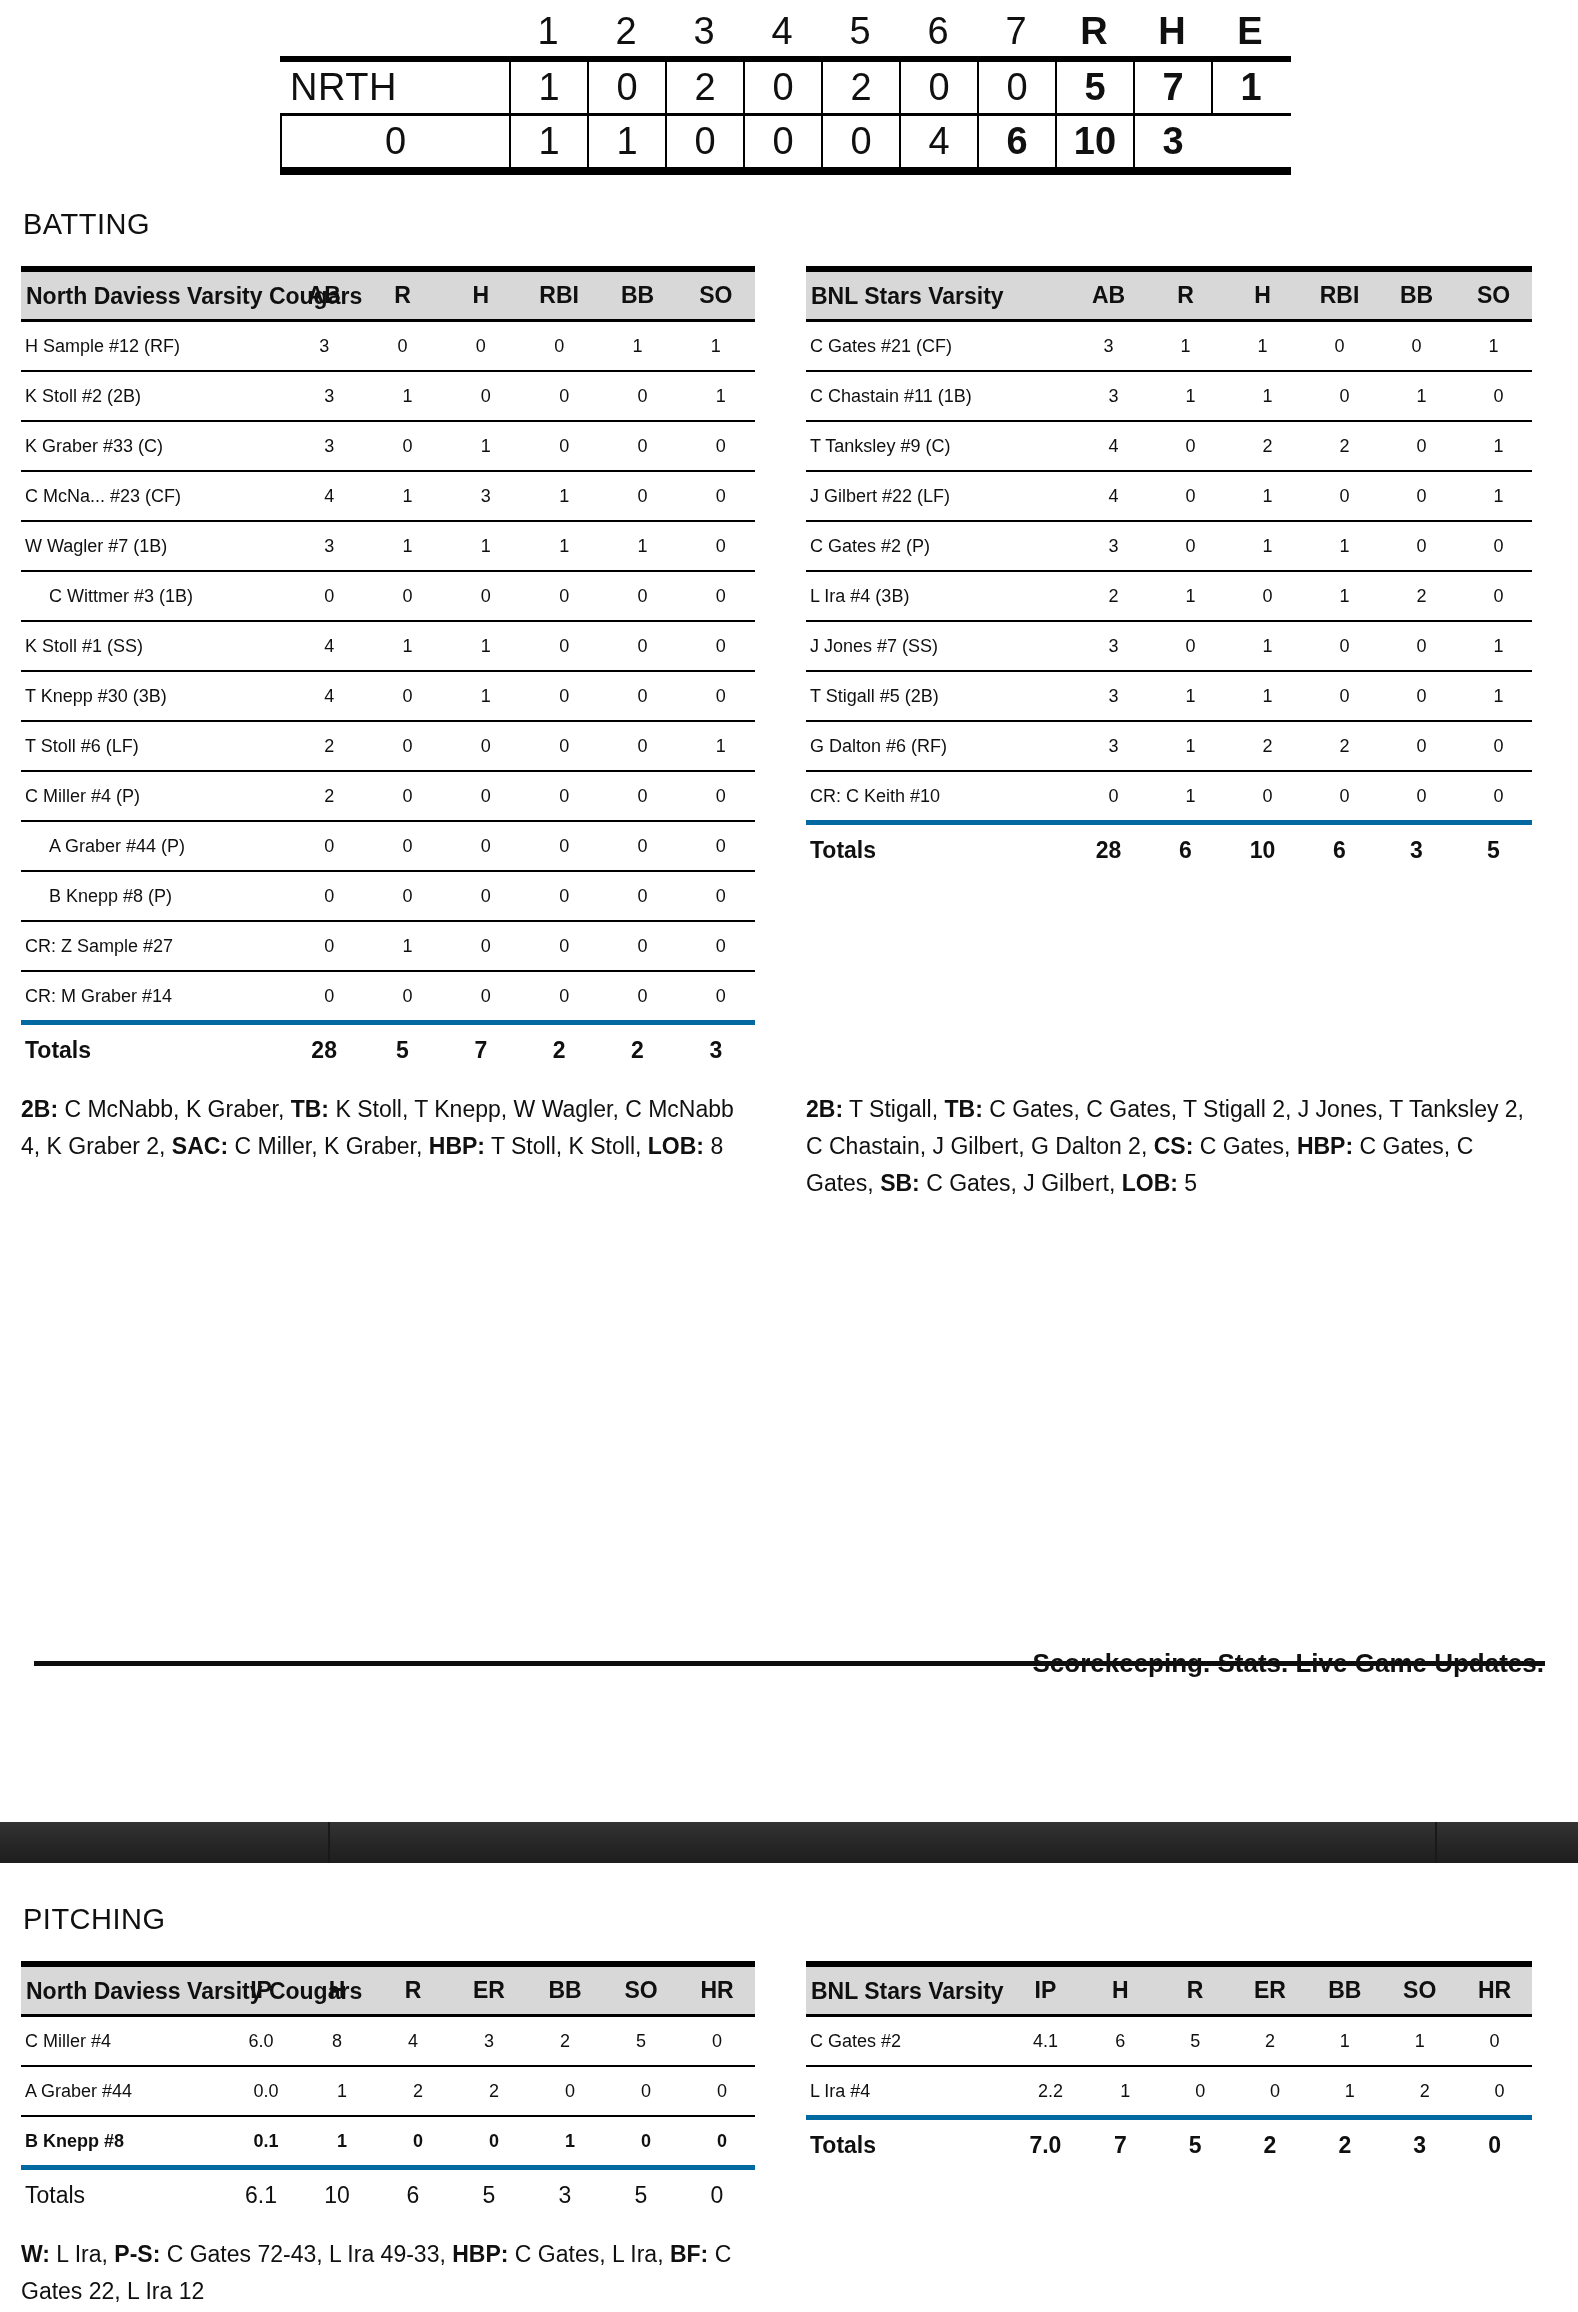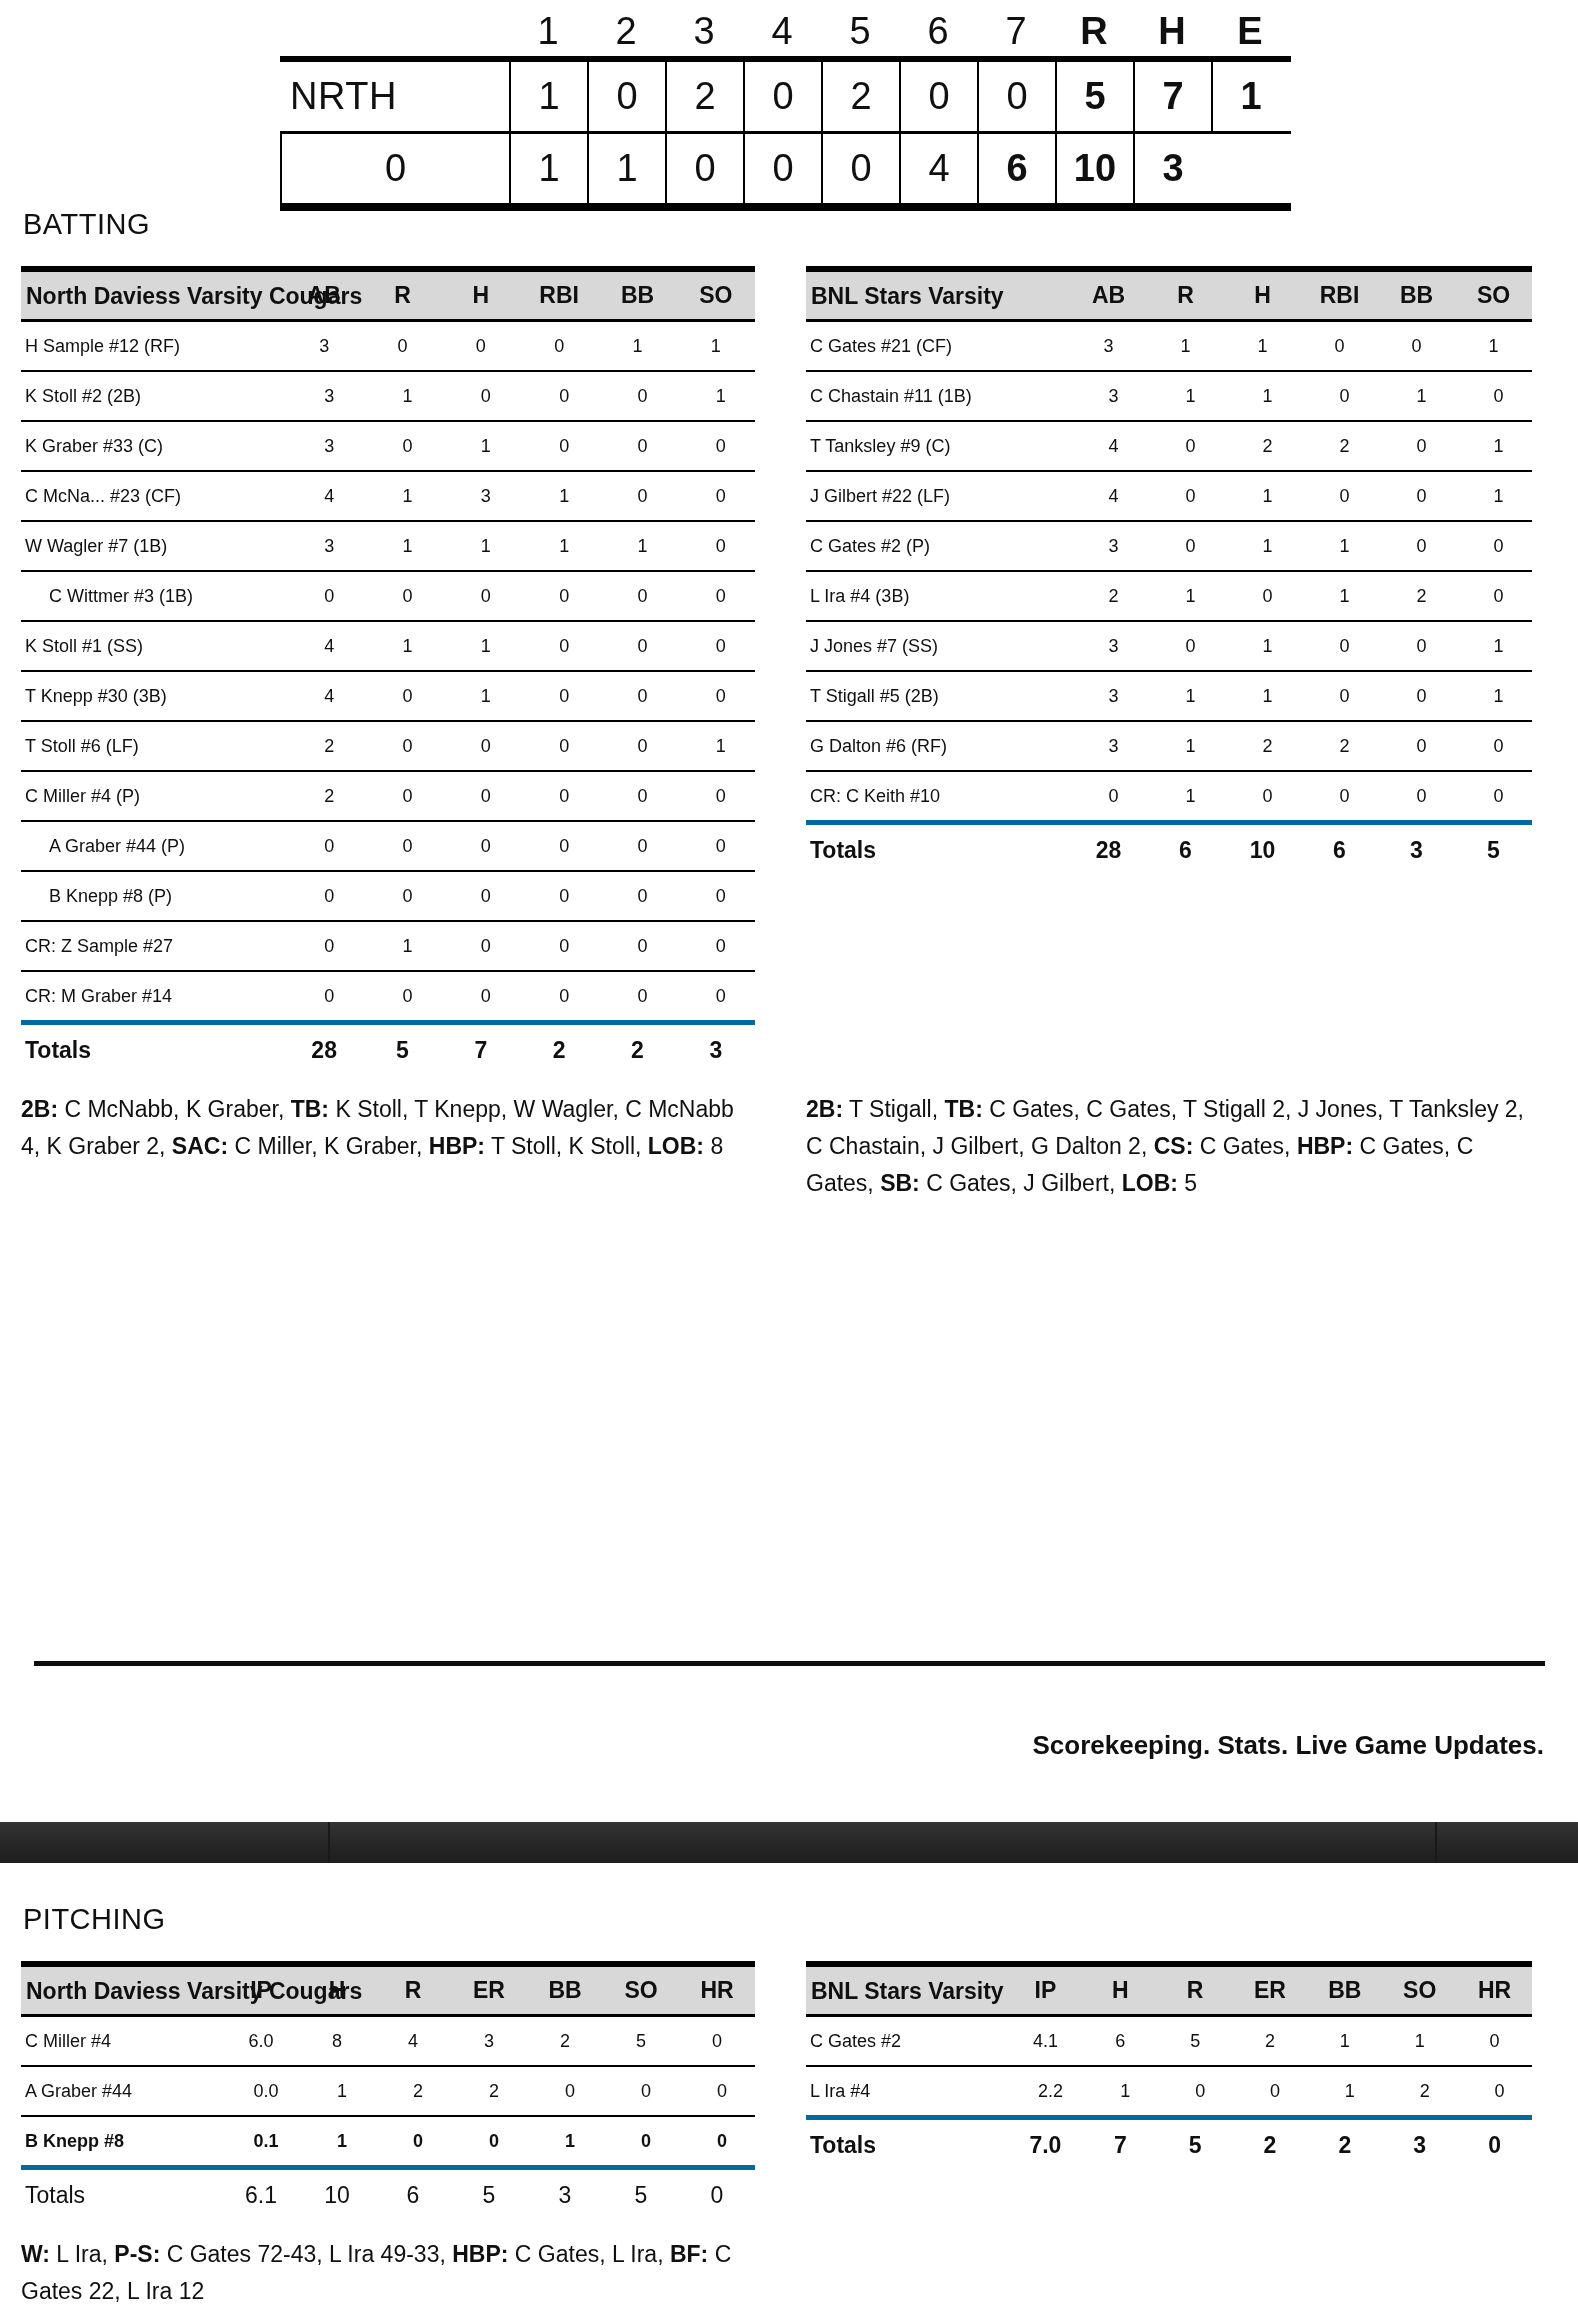--- a/index.html
+++ b/index.html
@@ -9,21 +9,21 @@
     font-family:"Liberation Sans", sans-serif;
     -webkit-font-smoothing:antialiased;
   }
   
   .linescore{position:absolute;left:280px;top:6px;width:1011px;}
   .ls-grid{display:grid;grid-template-columns:229px repeat(10,78px);}
   .ls-headrow{height:50px;}
   .ls-hcell{display:flex;align-items:center;justify-content:center;font-size:38px;}
   .ls-hcell.summary{font-weight:bold;}
   .ls-body{border-top:6px solid #000;border-bottom:8px solid #000;}
-  .ls-row{height:69px;}
+  .ls-row{height:51px;}
   .ls-row + .ls-row{border-top:3px solid #000;}
   .ls-cell{display:flex;align-items:center;justify-content:center;font-size:38px;border-left:2px solid #000;}
   .ls-team{border-left:none;justify-content:flex-start;padding-left:10px;letter-spacing:0.5px;}
   .ls-cell.summary{font-weight:bold;}
   
   .section{position:absolute;left:21px;width:1511px;}
   #batting-section{top:208px;}
   #pitching-section{top:1903px;}
   .section-title{font-size:29px;font-weight:400;letter-spacing:0.5px;margin:0 0 25px 2px;}
   .two-col{display:grid;grid-template-columns:734px 726px;column-gap:51px;row-gap:16px;align-items:start;}
@@ -42,21 +42,21 @@
   .player.indent{padding-left:28px;}
   .num{text-align:center;}
   .trow.bold{font-weight:bold;}
   .totals{border-top:5px solid #0369a1;height:50px;font-size:23px;}
   .totals.bold{font-weight:bold;}
   
   .notes{font-size:23px;line-height:37px;margin-top:0;}
   .notes b{font-weight:bold;}
   
   .rule{position:absolute;left:34px;top:1661px;width:1511px;height:5px;background:#0d0d0d;}
-  .tagline{position:absolute;right:34px;top:1730px;font-size:26px;font-weight:bold;text-align:right;}
+  .tagline{position:absolute;right:34px;top:1648px;font-size:26px;font-weight:bold;text-align:right;}
   .darkbar{position:absolute;left:0;top:1822px;width:1578px;height:41px;
     background:linear-gradient(180deg,#343434 0%,#262626 55%,#1e1e1e 100%);}
   .darkbar .seam{position:absolute;top:0;width:2px;height:100%;background:#191919;}
 </style>
 </head>
 <body>
 
 <div class="linescore">
   <div class="ls-grid ls-headrow" id="ls-head">
       <div class="ls-hcell"></div>

